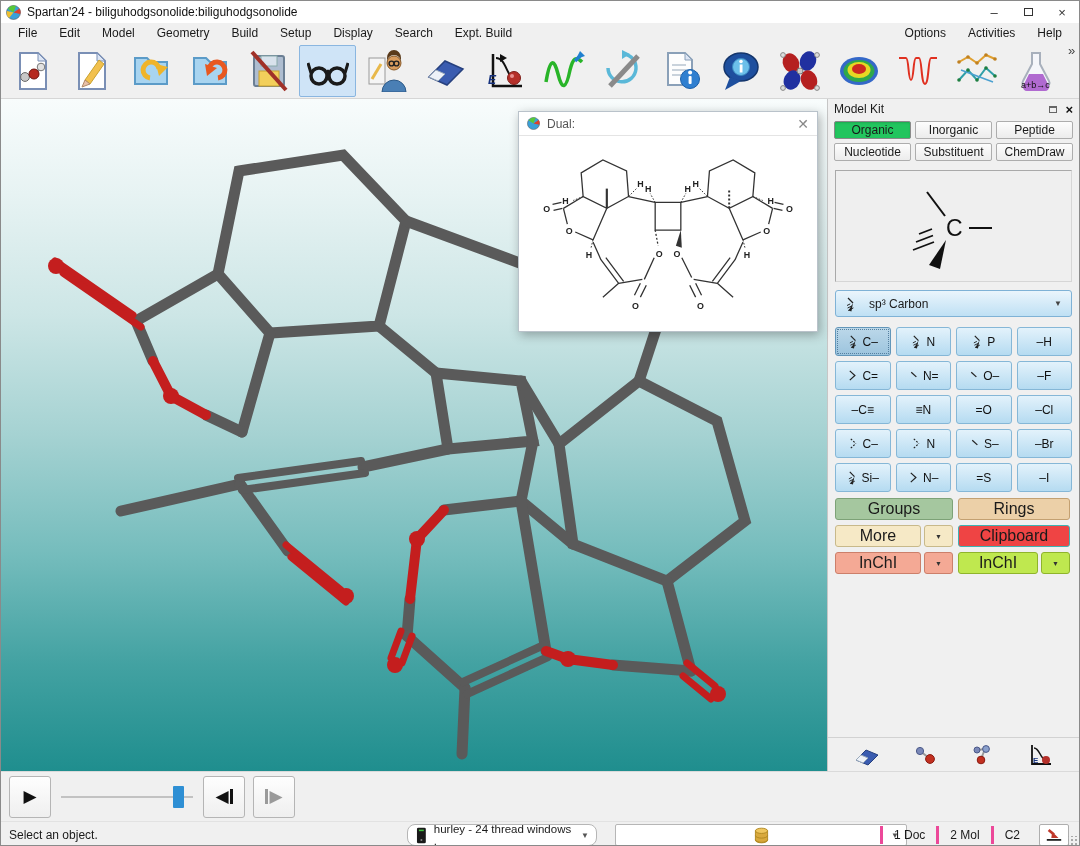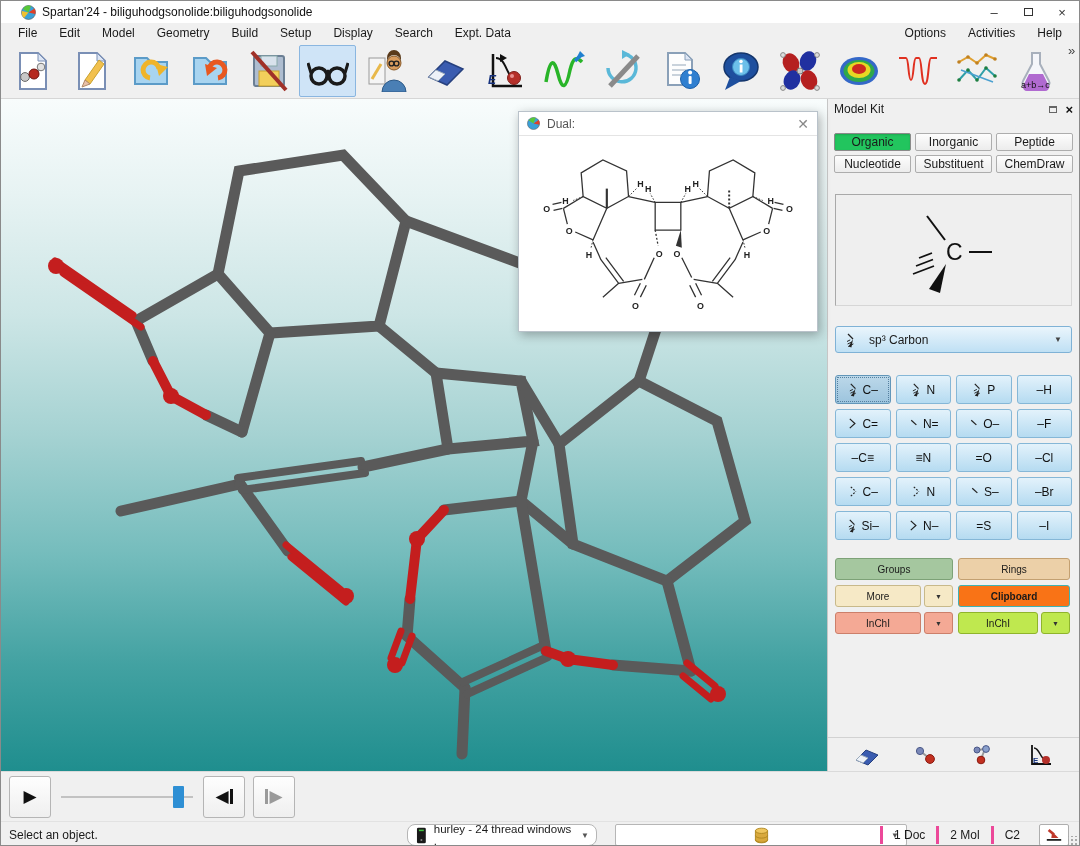--- a/index.html
+++ b/index.html
@@ -4,21 +4,21 @@
 <style>
   :root{
     --carbon:#5a5a5a; --oxygen:#c41e1e; --accent:#2e8fd4;
     --chrome:#f0f0f0; --bord:#b5b5b5;
   }
   *{box-sizing:border-box; margin:0; padding:0;}
   html,body{width:1080px;height:846px;overflow:hidden;}
   body{font-family:"Liberation Sans",sans-serif;font-size:12px;color:#1a1a1a;
        border:1px solid #8a8a8a;background:var(--chrome);position:relative;}
   
-  .titlebar{height:22px;background:#fff;display:flex;align-items:center;padding-left:20px;gap:6px;}
+  .titlebar{height:22px;background:#fff;display:flex;align-items:center;padding-left:5px;gap:6px;}
   .titlebar .title{font-size:12px;color:#111;}
   .win-controls{margin-left:auto;display:flex;height:100%;}
   .win-btn{width:34px;display:flex;align-items:center;justify-content:center;color:#333;font-size:13px;cursor:default;}
   .max-box{display:inline-block;width:9px;height:8px;border:1.2px solid #333;}
   
   .menubar{height:20px;background:var(--chrome);display:flex;align-items:center;padding:0 6px;}
   .menu-item{padding:2px 11px;color:#1a1a1a;}
   .menu-right{margin-left:auto;display:flex;}
   
   .toolbar{height:56px;background:var(--chrome);display:flex;align-items:center;padding:0 1px;border-bottom:1px solid #d6d6d6;}
@@ -37,45 +37,45 @@
   .mol .ox{stroke:var(--oxygen);stroke-linecap:round;fill:none;}
   .mol .oball{fill:var(--oxygen);}
   
   .dual{position:absolute;left:517px;top:12px;width:300px;height:221px;background:#fff;
         border:1px solid #b9c2ca;box-shadow:2px 3px 10px rgba(0,0,0,.3);}
   .dual-title{height:24px;display:flex;align-items:center;gap:7px;padding:0 8px;color:#555;border-bottom:1px solid #e4e4e4;}
   .dual-close{margin-left:auto;color:#888;font-size:14px;}
   .dual-body{height:195px;display:flex;align-items:center;justify-content:center;}
   .dual-body svg text{font-family:"Liberation Sans",sans-serif;font-weight:bold;font-size:9px;fill:#222;}
   
-  .sidepanel{flex:1;background:var(--chrome);border-left:1px solid #c6c6c6;display:flex;flex-direction:column;gap:12px;}
+  .sidepanel{flex:1;background:var(--chrome);border-left:1px solid #c6c6c6;display:flex;flex-direction:column;}
   .panel-header{height:20px;display:flex;align-items:center;padding:0 6px;gap:8px;}
   .panel-header .ph-title{flex:1;}
   .float-glyph{display:inline-block;width:8px;height:7px;border:1px solid #666;border-top:2px solid #666;}
   .panel-x{font-weight:bold;color:#111;font-size:13px;}
   .tabs{display:grid;grid-template-columns:repeat(3,1fr);gap:4px;padding:2px 6px 4px;}
   .tab{height:18px;font-size:12px;display:flex;align-items:center;justify-content:center;
        background:linear-gradient(#fdfdfd,#ececec);border:1px solid #adadad;border-radius:2px;}
   .tab.active{background:#22c55e;border-color:#8a8a8a;box-shadow:inset 0 1px 2px rgba(0,0,0,.15);}
   .preview{margin:5px 7px;height:112px;background:#efefef;border:1px solid #a9a9a9;border-right-color:#d6d6d6;border-bottom-color:#d6d6d6;
            display:flex;align-items:center;justify-content:center;}
   .tool-dd{margin:3px 7px;height:27px;display:flex;align-items:center;gap:10px;padding:0 9px;
            background:linear-gradient(#eaf5fc,#bfe0f4);border:1px solid #7fb2d6;border-radius:3px;}
   .tool-dd .caret{margin-left:auto;font-size:8px;color:#444;}
   .elem-grid{margin:7px 7px 4px;display:grid;grid-template-columns:repeat(4,1fr);gap:5px;}
   .ecell{height:29px;display:flex;align-items:center;justify-content:center;gap:2px;
          background:linear-gradient(#e3f2fb,#b5dbf1);border:1px solid #85b7d7;border-radius:3px;
          font-size:12px;color:#111;font-family:"Liberation Sans",sans-serif;}
   .ecell svg.g{width:13px;height:15px;}
   .ecell.sel{background:linear-gradient(#bcd8e9,#9cc4de);border-color:#6296b9;outline:1px dotted #5580a0;outline-offset:-3px;}
   .act-grid{display:grid;grid-template-columns:118px 112px;gap:5px;margin:2px 7px;}
-  .abtn{height:22px;display:flex;align-items:center;justify-content:center;border-radius:3px;font-size:10px;border:1px solid;}
+  .abtn{height:22px;display:flex;align-items:center;justify-content:center;border-radius:3px;font-size:16px;border:1px solid;}
   .abtn.groups{background:#a5c79f;border-color:#7fa277;border-color:#7da277;}
   .abtn.rings{background:#ecd0a8;border-color:#c3a071;}
-  .abtn.clip{background:#f97316;border-color:#3fb2b2;font-weight:bold;}
+  .abtn.clip{background:#ef4444;border-color:#3fb2b2;}
   .abtn.inchi-m{background:#bfe84f;border-color:#8fb42c;}
   .abtn.more-m{background:#f6e9c6;border-color:#c8b98a;}
   .abtn.smiles-m{background:#f4a995;border-color:#cc7f6a;}
   .split{display:flex;gap:3px;}
   .split .m{flex:1;}
   .split .c{width:29px;flex:none;font-size:7px;color:#333;}
   .panel-bottom{margin-top:auto;border-top:1px solid #d2d2d2;height:34px;display:flex;align-items:center;justify-content:space-around;padding:0 10px;}
   .pb-btn svg{width:28px;height:24px;display:block;}
   
   .controlbar{height:50px;background:var(--chrome);display:flex;align-items:center;padding-left:8px;border-top:1px solid #dadada;}
@@ -128,21 +128,21 @@
 <div class="menubar">
   <div id="menu-left" style="display:flex">
       <span class="menu-item">File</span>
       <span class="menu-item">Edit</span>
       <span class="menu-item">Model</span>
       <span class="menu-item">Geometry</span>
       <span class="menu-item">Build</span>
       <span class="menu-item">Setup</span>
       <span class="menu-item">Display</span>
       <span class="menu-item">Search</span>
-      <span class="menu-item">Expt. Data</span>
+      <span class="menu-item">Expt. Build</span>
     </div>
   <div id="menu-right" class="menu-right">
       <span class="menu-item">Options</span>
       <span class="menu-item">Activities</span>
       <span class="menu-item">Help</span>
     </div>
 </div>
 
 <div class="toolbar">
   <div class="tb-handle"></div>

